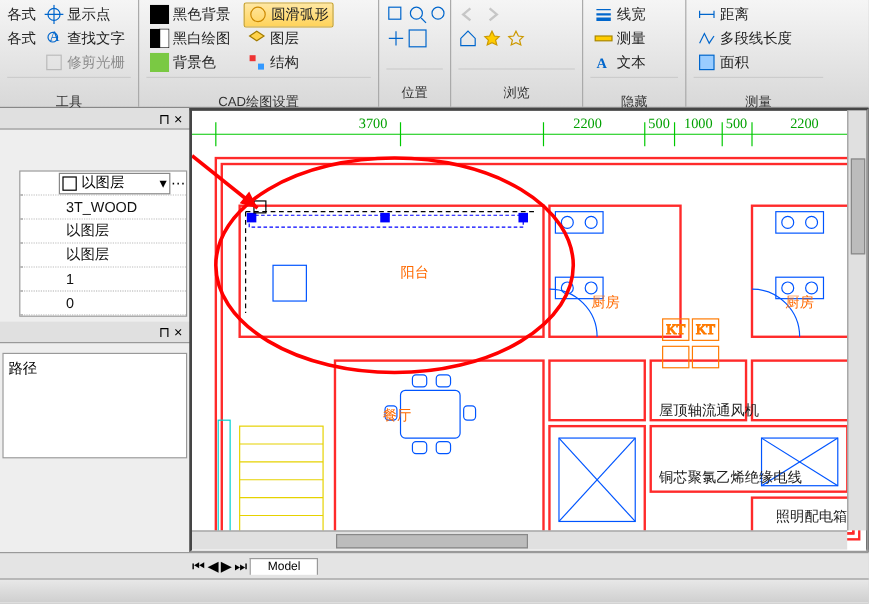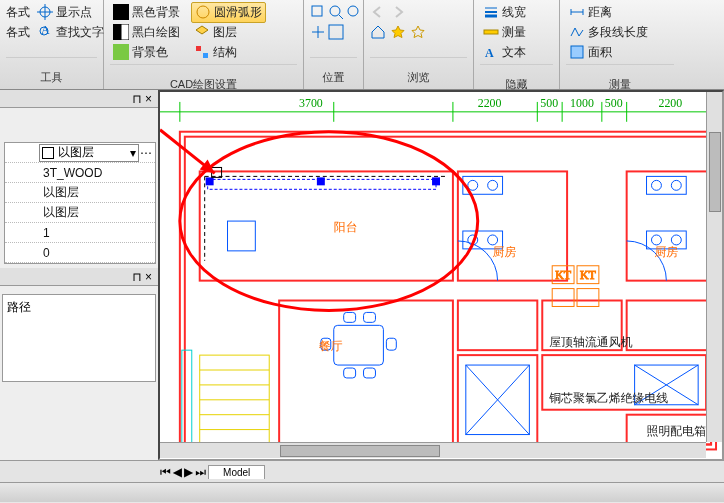--- a/index.html
+++ b/index.html
@@ -10,41 +10,41 @@
 .panel .rows{flex:1}
 .panel .row{display:flex;align-items:center;height:20px;gap:4px;white-space:nowrap}
 .panel .lab{font-size:12px;color:#222}
 .panel .plabel{text-align:center;font-size:11px;color:#333;padding:12px 0 4px 0;border-top:1px solid #ccc;margin-top:2px}
 .icon{width:16px;height:16px;display:inline-flex;align-items:center;justify-content:center}
 .btn{display:flex;align-items:center;gap:3px;padding:1px 3px;border-radius:2px}
 .btn.active{background:linear-gradient(#ffe7a2,#ffd35a);border:1px solid #c9a227}
 .work{display:flex;height:370px}
 .left{width:158px;display:flex;flex-direction:column;background:#eee}
 .pin{height:18px;background:#e0e0e0;border-bottom:1px solid #999;display:flex;justify-content:flex-end;align-items:center;padding-right:6px;font-size:11px}
-.proppane{background:#fff;border:1px solid #999;margin:4px 2px 0 4px}
+.proppane{background:#fff;border:1px solid #999;margin:4px 2px 0 16px}
 .prow{display:flex;align-items:center;border-bottom:1px dotted #bbb;height:20px}
 .prow .k{width:34px}
 .prow .v{flex:1;padding-left:4px;color:#111}
 .sel{border:1px solid #888;background:#fff;padding:0 2px;height:18px;display:flex;align-items:center;justify-content:space-between;width:100px}
 .sel .sw{width:12px;height:12px;border:1px solid #000;display:inline-block}
 .pathpane{background:#fff;border:1px solid #999;margin:8px 2px 0 2px;height:88px;padding:4px}
 .canvaswrap{flex:1;position:relative;background:#000;border:2px inset #999}
 .canvas{position:absolute;inset:0}
 .tabbar{height:22px;background:#e4e4e4;border-top:1px solid #999;display:flex;align-items:center;padding-left:160px;gap:2px}
 .tab{background:#fff;border:1px solid #999;border-bottom:none;padding:1px 14px;font-size:10px}
 svg text{font-family:SimSun,serif}
 </style>
 </head>
 <body>
 
 <div class="app">
 
   <div class="ribbon">
 
-    <div class="panel" style="width:104px">
+    <div class="panel" style="width:116px">
       <div class="rows">
         <div class="row">
           <span class="lab">各式</span>
           <span class="btn">
             <span class="icon">
                 <svg width="16" height="16">
                   <circle cx="8" cy="8" r="5" fill="none" stroke="#06c"></circle>
                   <line x1="8" y1="0" x2="8" y2="16" stroke="#06c"></line>
                   <line x1="0" y1="8" x2="16" y2="8" stroke="#06c"></line>
                 </svg>
@@ -55,20 +55,31 @@
         <div class="row">
           <span class="lab">各式</span>
           <span class="btn">
             <span class="icon">
                 <svg width="16" height="16">
                   <circle cx="7" cy="7" r="4" fill="none" stroke="#06c"></circle>
                   <text x="4" y="10" font-size="8" fill="#06c">A</text>
                 </svg>
               </span>
             <span class="lab">查找文字</span>
+          </span>
+        </div>
+        <div class="row">
+          <span style="width:24px"></span>
+          <span class="btn" style="opacity:.45">
+            <span class="icon">
+                <svg width="16" height="16">
+                  <rect x="2" y="2" width="12" height="12" fill="none" stroke="#888"></rect>
+                </svg>
+              </span>
+            <span class="lab">修剪光栅</span>
           </span>
         </div>
       </div>
       <div class="plabel">工具</div>
     </div>
 
     <div class="panel" style="width:200px">
       <div class="rows" style="display:flex;gap:8px">
         <div>
           <div class="row">

